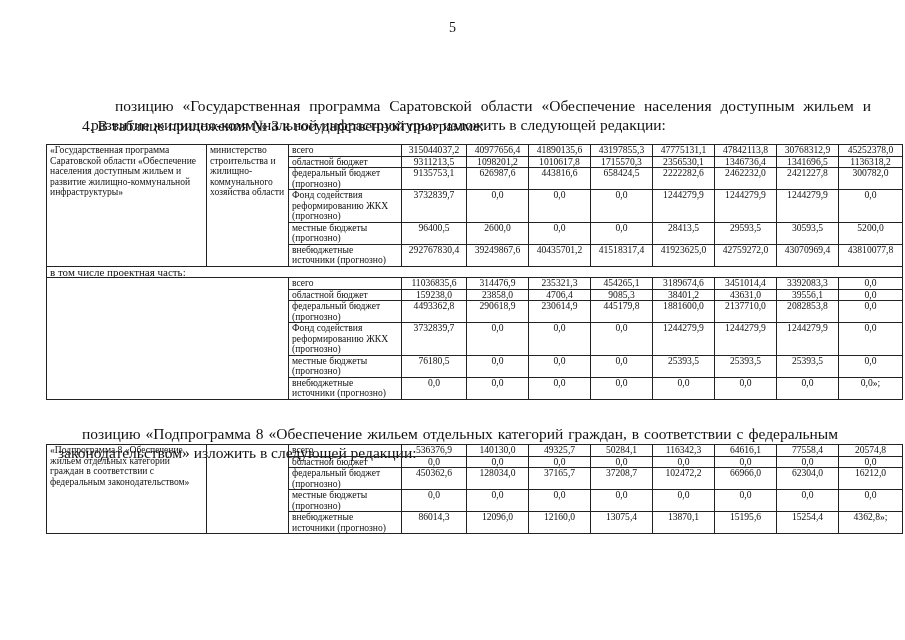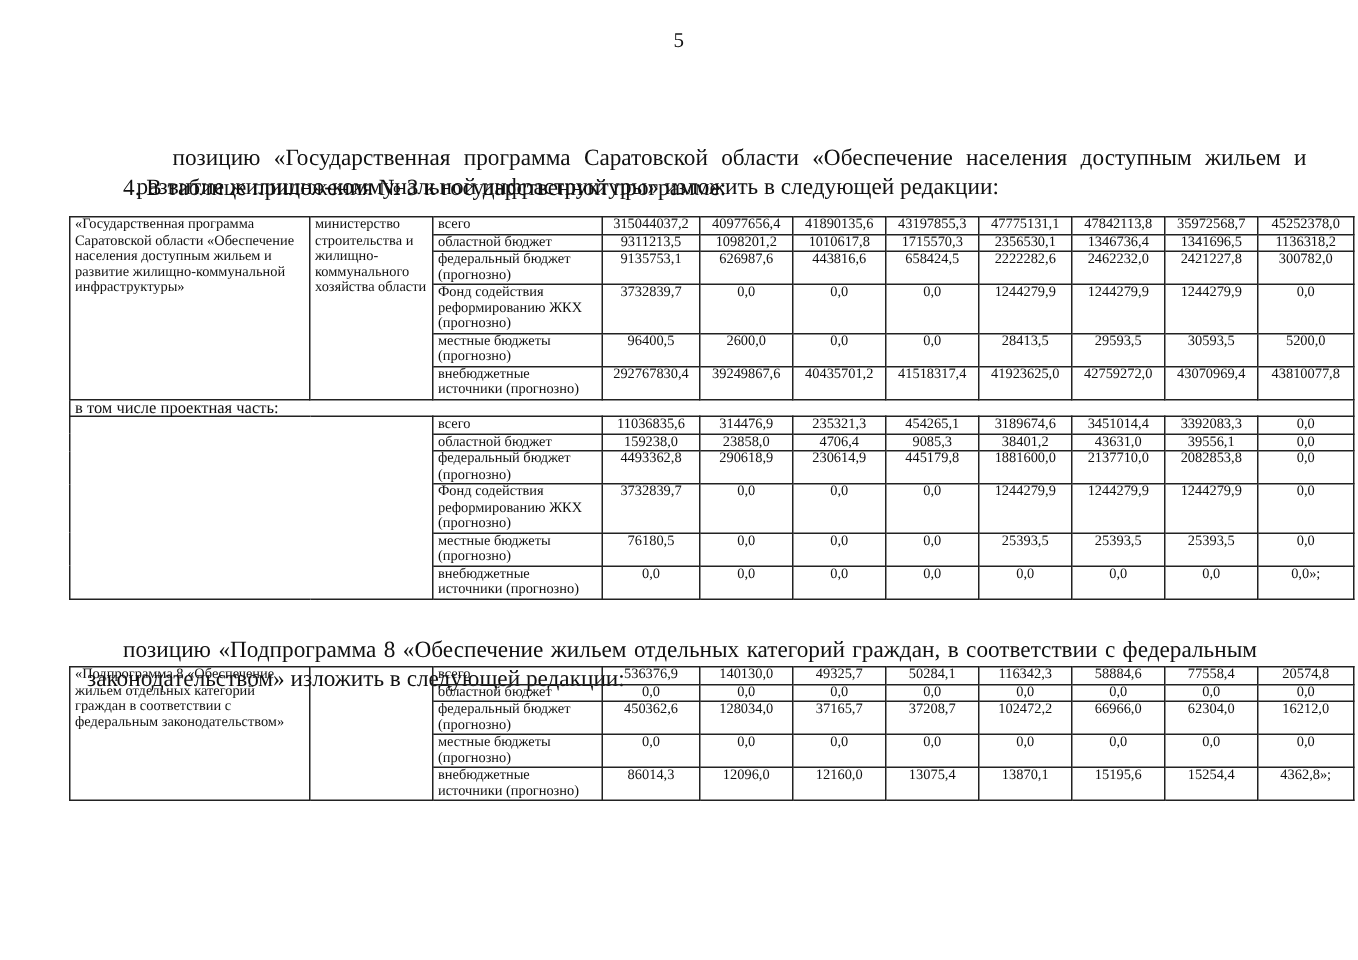--- a/index.html
+++ b/index.html
@@ -48,21 +48,21 @@
       <tr>
         <td class="name" rowspan="6">«Государственная программа Саратовской области «Обеспечение населения доступным жильем и развитие жилищно-коммунальной инфраструктуры»</td>
         <td rowspan="6">министерство строительства и жилищно-коммунального хозяйства области</td>
         <td>всего</td>
         <td class="num">315044037,2</td>
         <td class="num">40977656,4</td>
         <td class="num">41890135,6</td>
         <td class="num">43197855,3</td>
         <td class="num">47775131,1</td>
         <td class="num">47842113,8</td>
-        <td class="num">35972568,7</td>
+        <td class="num">30768312,9</td>
         <td class="num">45252378,0</td>
       </tr>
       <tr>
         <td>областной бюджет</td>
         <td class="num">9311213,5</td>
         <td class="num">1098201,2</td>
         <td class="num">1010617,8</td>
         <td class="num">1715570,3</td>
         <td class="num">2356530,1</td>
         <td class="num">1346736,4</td>
@@ -205,21 +205,21 @@
   <tbody id="t2-body">
       <tr>
         <td class="name" rowspan="5">«Подпрограмма 8 «Обеспечение жильем отдельных категорий граждан в соответствии с федеральным законодательством»</td>
         <td rowspan="5"></td>
         <td>всего</td>
         <td class="num">536376,9</td>
         <td class="num">140130,0</td>
         <td class="num">49325,7</td>
         <td class="num">50284,1</td>
         <td class="num">116342,3</td>
-        <td class="num">58884,6</td>
+        <td class="num">64616,1</td>
         <td class="num">77558,4</td>
         <td class="num">20574,8</td>
       </tr>
       <tr>
         <td>областной бюджет</td>
         <td class="num">0,0</td>
         <td class="num">0,0</td>
         <td class="num">0,0</td>
         <td class="num">0,0</td>
         <td class="num">0,0</td>

